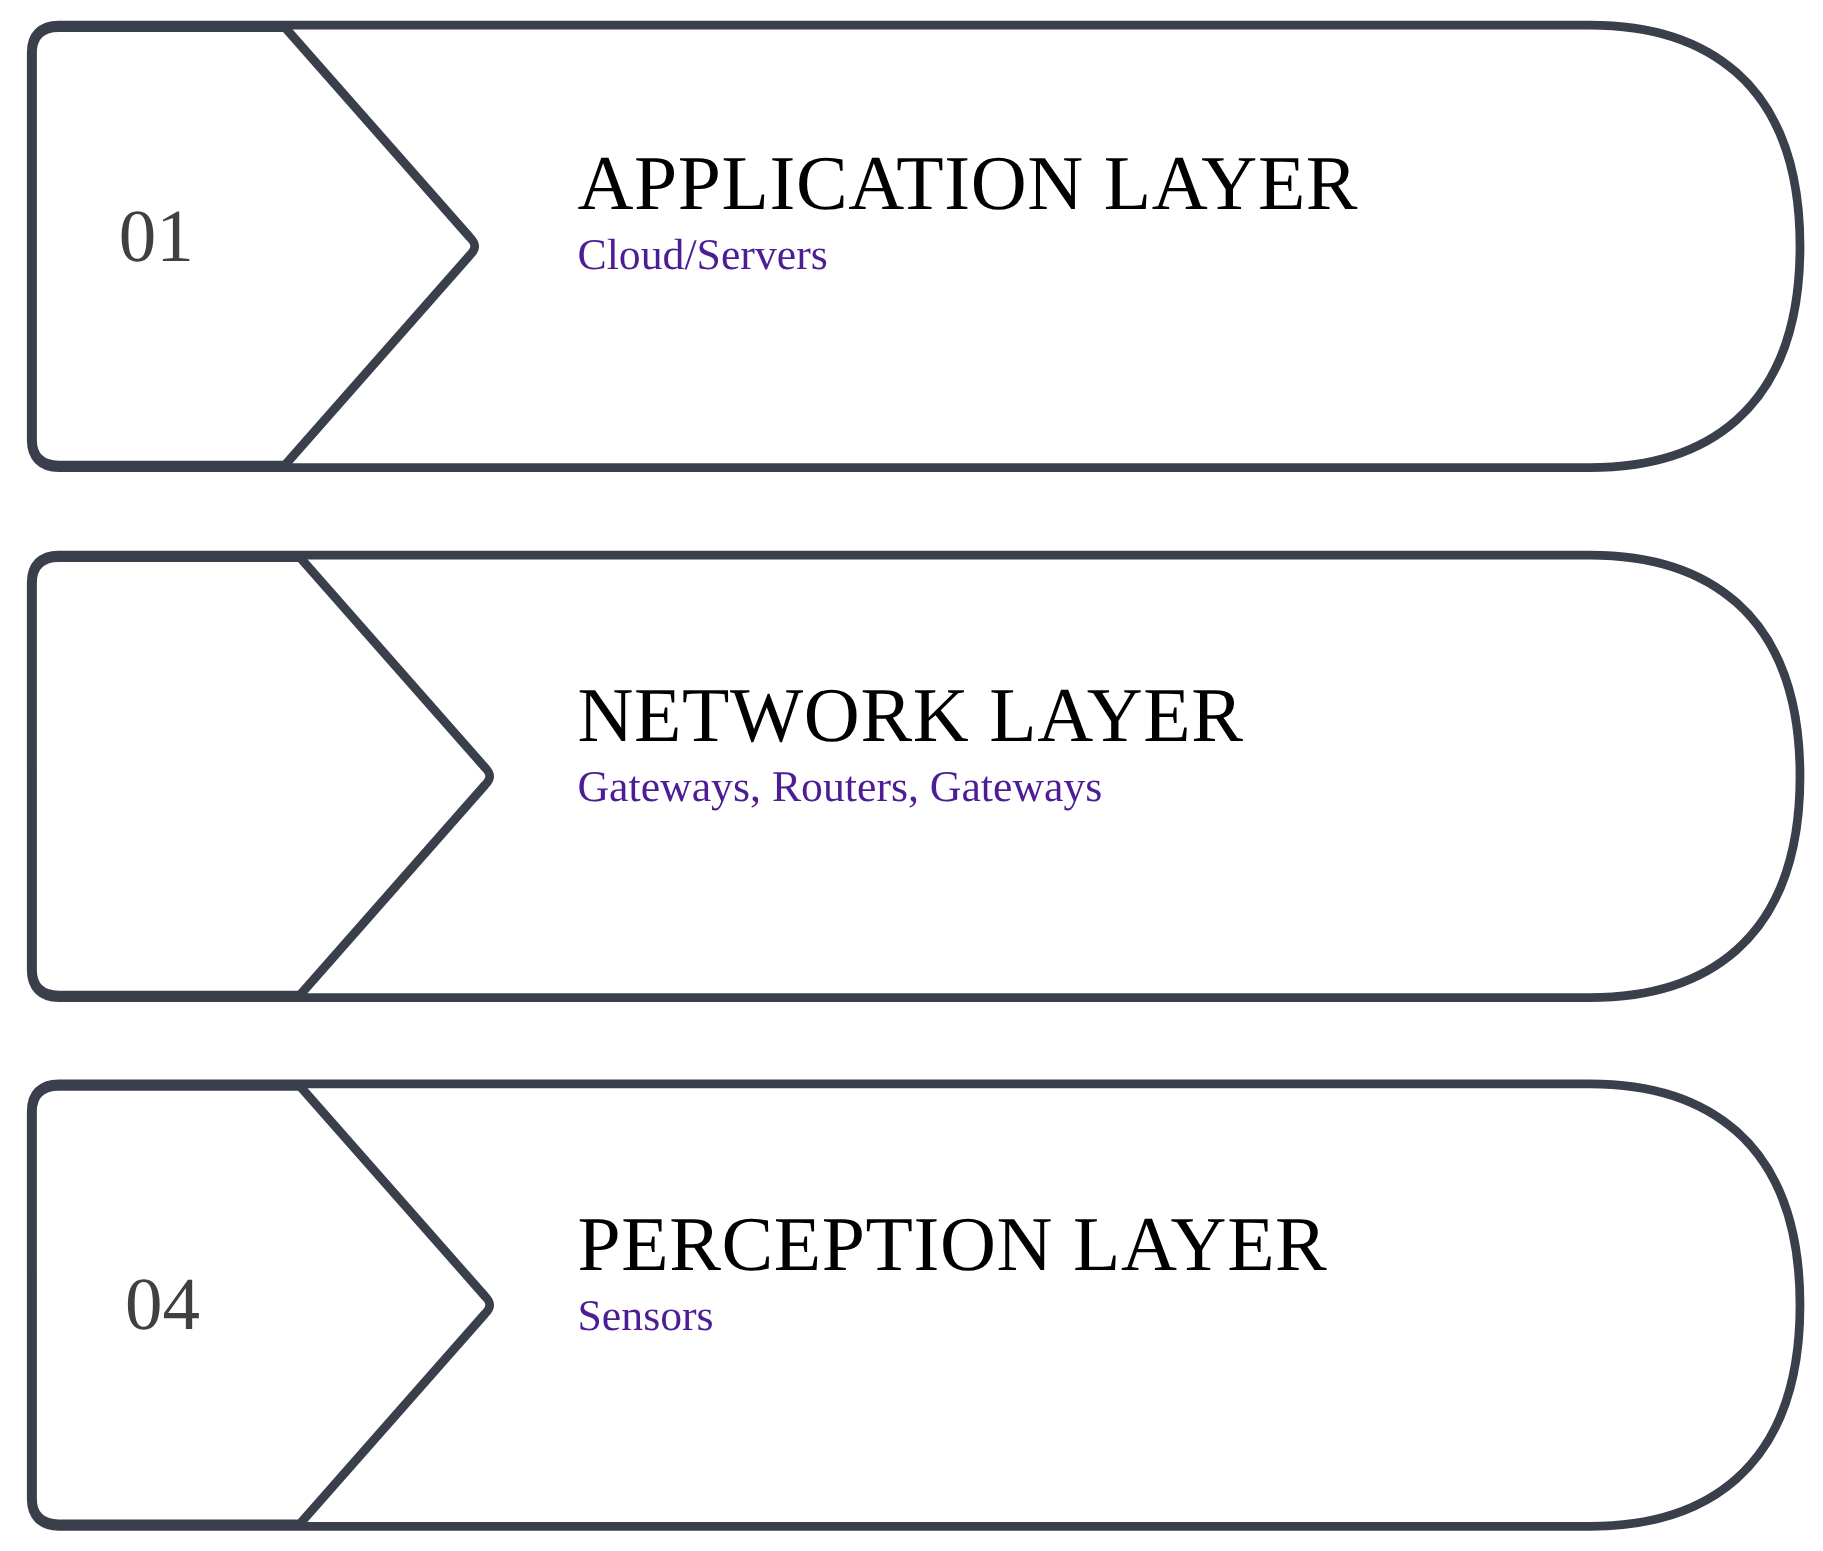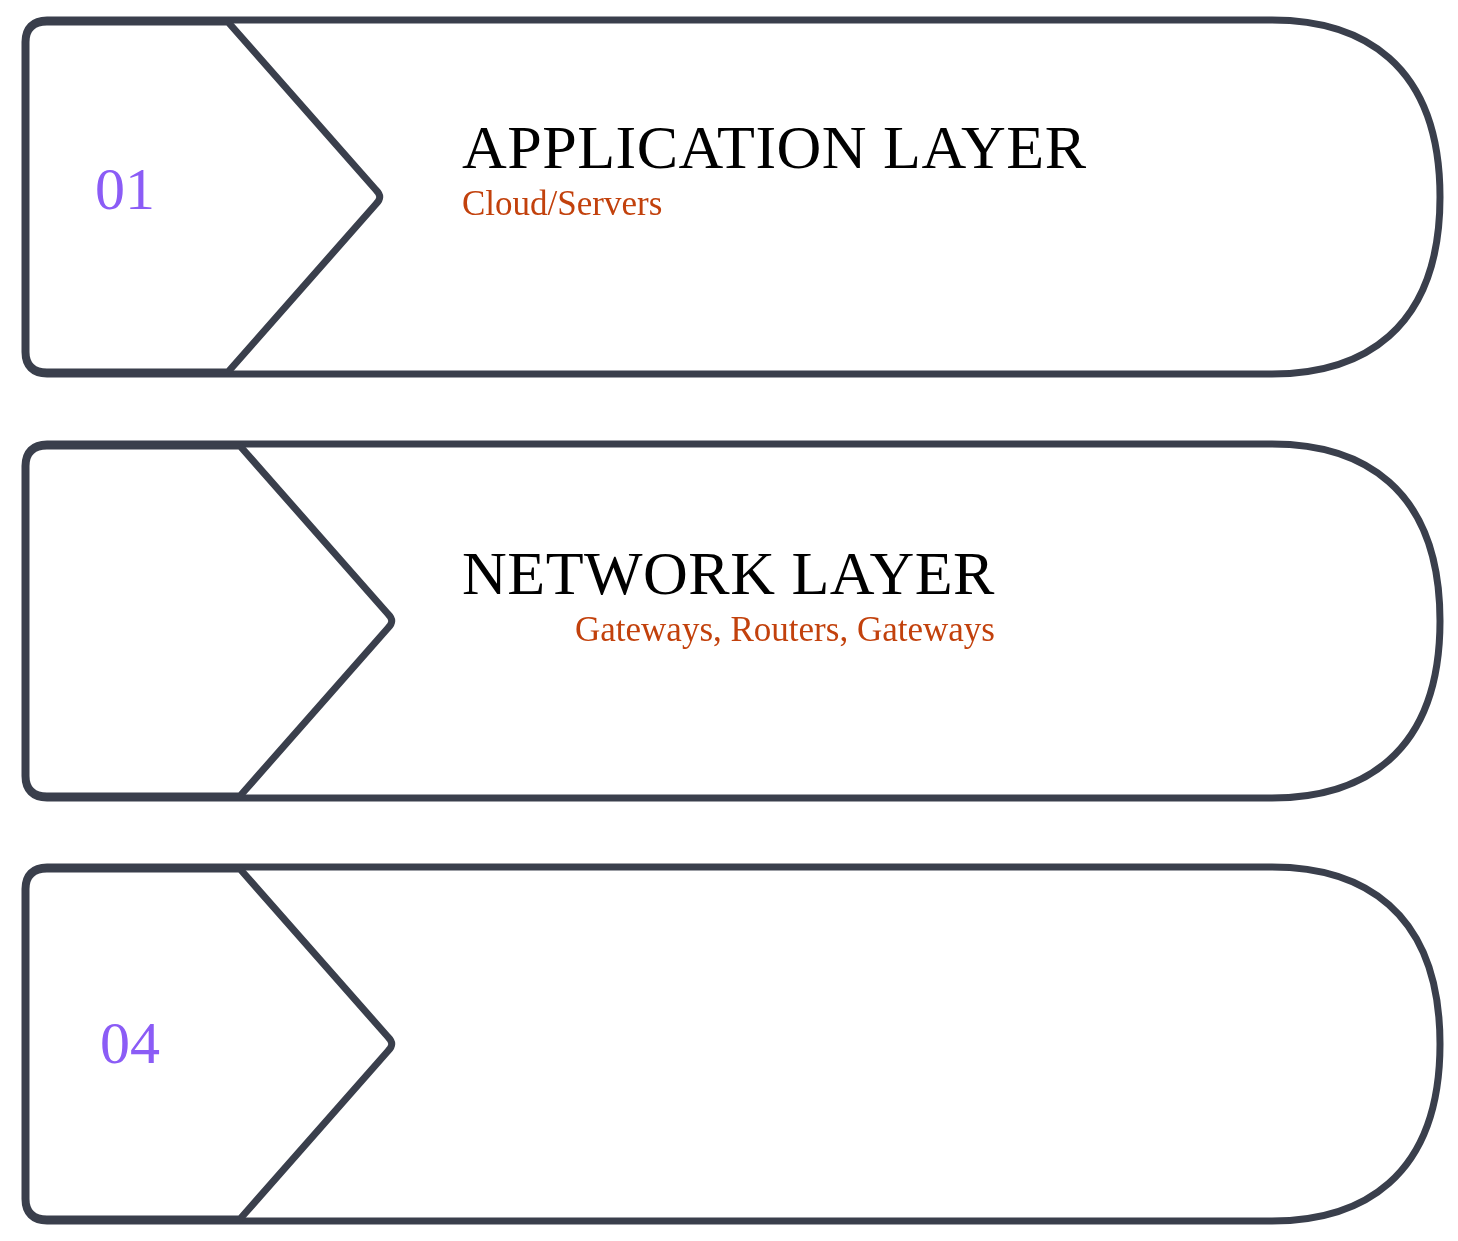--- a/index.html
+++ b/index.html
@@ -42,30 +42,30 @@
     line-height: 1.02;
     letter-spacing: 0.5px;
     color: #000000;
     white-space: nowrap;
   }
   .layer-subtitle {
     font-family: "Liberation Serif", "DejaVu Serif", serif;
     font-weight: 400;
     font-size: 35px;
     line-height: 1.1;
-    color: #c2410c;
+    color: #4c1d95;
     white-space: nowrap;
     margin-top: 6px;
   }
   .layer-number {
     position: absolute;
     font-family: "Liberation Serif", "DejaVu Serif", serif;
     font-weight: 400;
     font-size: 60px;
-    color: #8b5cf6;
+    color: #404040;
     text-align: center;
     white-space: nowrap;
   }
 </style>
 </head>
 <body>
 
 <div id="diagram-root">
 
   <div class="layer-banner" style="top:0px; height:400px;">
@@ -110,21 +110,21 @@
       <path d="M 47,22
                L 240,22
                L 388,190
                C 393,195 393,199 388,204
                L 240,372
                L 47,372
                C 33,372 26,365 26,352
                L 26,42
                C 26,29 33,22 47,22 Z" fill="#ffffff" stroke="#3a3f4c" stroke-width="7" stroke-linejoin="round" stroke-linecap="round"></path>
     </svg>
-    <div class="banner-text-block" style="top:118px;text-align:right;">
+    <div class="banner-text-block" style="top:118px;">
       <div class="layer-title">NETWORK LAYER</div>
       <div class="layer-subtitle">Gateways, Routers, Gateways</div>
     </div>
   </div>
 
   <div class="layer-banner" style="top:847px; height:400px;">
     <svg class="banner-svg" width="1458" height="400" viewBox="0 0 1458 400">
       <path d="M 47,20
                L 1272,20
                C 1360,20 1440,62 1440,197
@@ -137,15 +137,19 @@
                L 240,22
                L 388,190
                C 393,195 393,199 388,204
                L 240,372
                L 47,372
                C 33,372 26,365 26,352
                L 26,42
                C 26,29 33,22 47,22 Z" fill="#ffffff" stroke="#3a3f4c" stroke-width="7" stroke-linejoin="round" stroke-linecap="round"></path>
     </svg>
     <div class="layer-number" style="left:25px; top:162px; width:210px;">04</div>
+    <div class="banner-text-block" style="top:118px;">
+      <div class="layer-title">PERCEPTION LAYER</div>
+      <div class="layer-subtitle">Sensors</div>
+    </div>
   </div>
 
 </div>
 
 </body></html>

